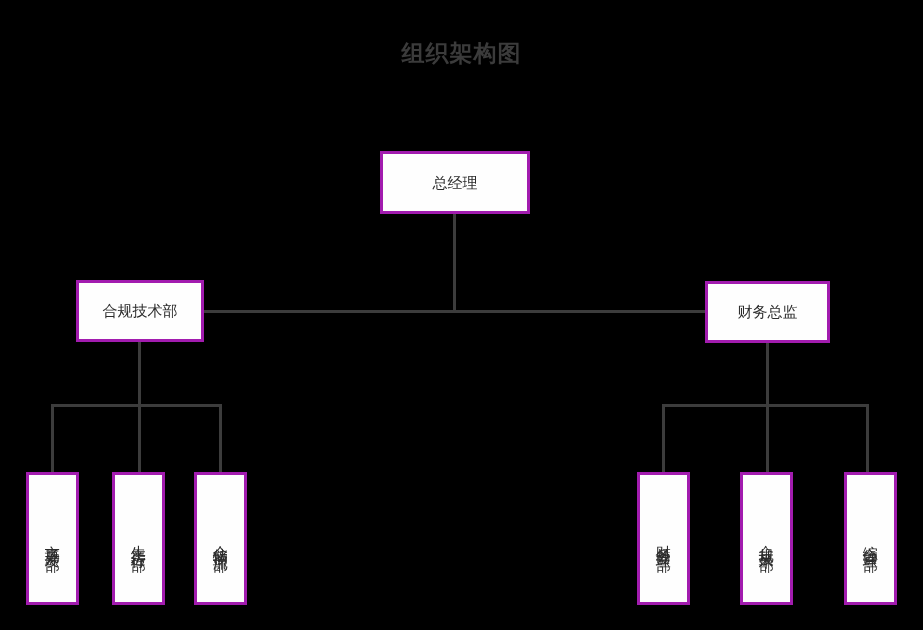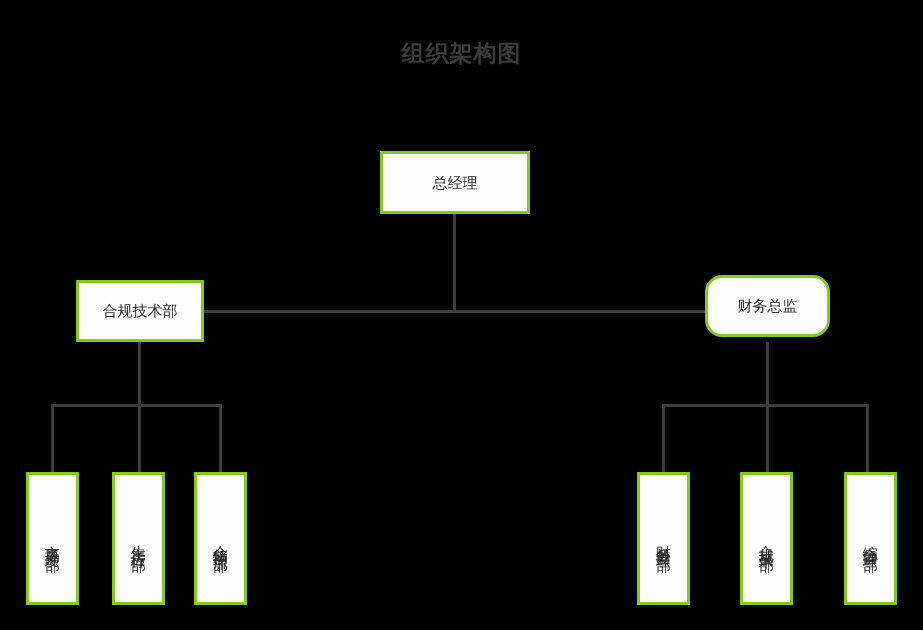--- a/index.html
+++ b/index.html
@@ -28,21 +28,21 @@
     font-size: 23px;
     font-weight: bold;
     color: #3b3b3b;
     letter-spacing: 1px;
     line-height: 30px;
     user-select: none;
   }
   .node-box {
     position: absolute;
     background: #fefefe;
-    border: 3px solid #84cc16;
+    border: 3px solid #a21caf;
     box-sizing: border-box;
     display: flex;
     align-items: center;
     justify-content: center;
     color: #2b2b2b;
     font-size: 15px;
     line-height: 1.18;
     text-align: center;
   }
   .node-box.level-1 { font-size: 15px; }
@@ -79,21 +79,21 @@
 
   <div class="connector v" style="left:766px; top:342px; height:64px;"></div>
   <div class="connector h" style="left:662px; top:404px; width:207px;"></div>
   <div class="connector v" style="left:662px; top:404px; height:69px;"></div>
   <div class="connector v" style="left:766px; top:404px; height:69px;"></div>
   <div class="connector v" style="left:866px; top:404px; height:69px;"></div>
 
   <div class="node-box level-1" style="left:380px; top:151px; width:150px; height:63px;">总经理</div>
 
   <div class="node-box level-2" style="left:76px; top:280px; width:128px; height:62px;">合规技术部</div>
-  <div class="node-box level-2" style="left:705px; top:275px; width:125px; height:62px;border-radius:17px;">财务总监</div>
+  <div class="node-box level-2" style="left:705px; top:281px; width:125px; height:62px;">财务总监</div>
 
   <div class="node-box leaf" style="left:26px; top:472px; width:53px; height:133px;">市场开发部</div>
   <div class="node-box leaf" style="left:112px; top:472px; width:53px; height:133px;">生产运行部</div>
   <div class="node-box leaf" style="left:194px; top:472px; width:53px; height:133px;">仓储物流部</div>
 
   <div class="node-box leaf" style="left:637px; top:472px; width:53px; height:133px;">财务管理部</div>
   <div class="node-box leaf" style="left:740px; top:472px; width:53px; height:133px;">合规技术部</div>
   <div class="node-box leaf" style="left:844px; top:472px; width:53px; height:133px;">综合管理部</div>
 
 </div>

